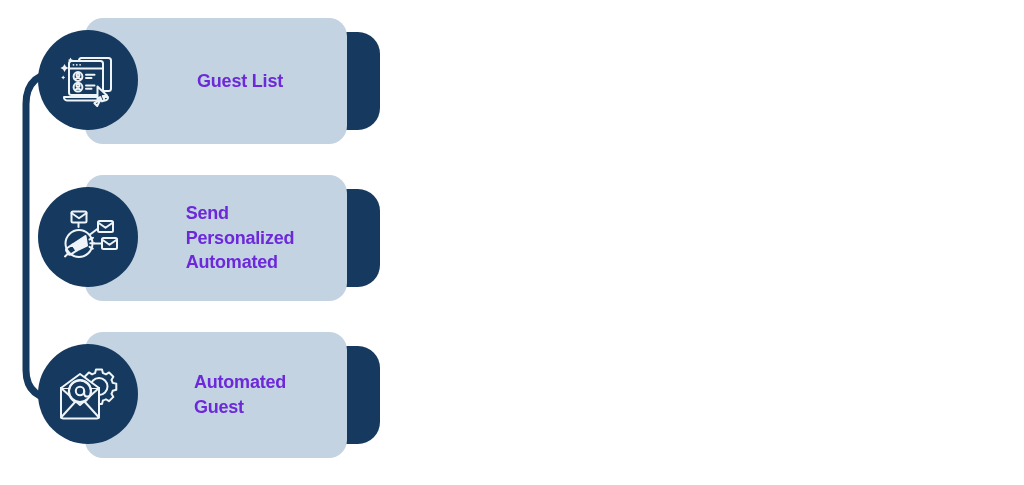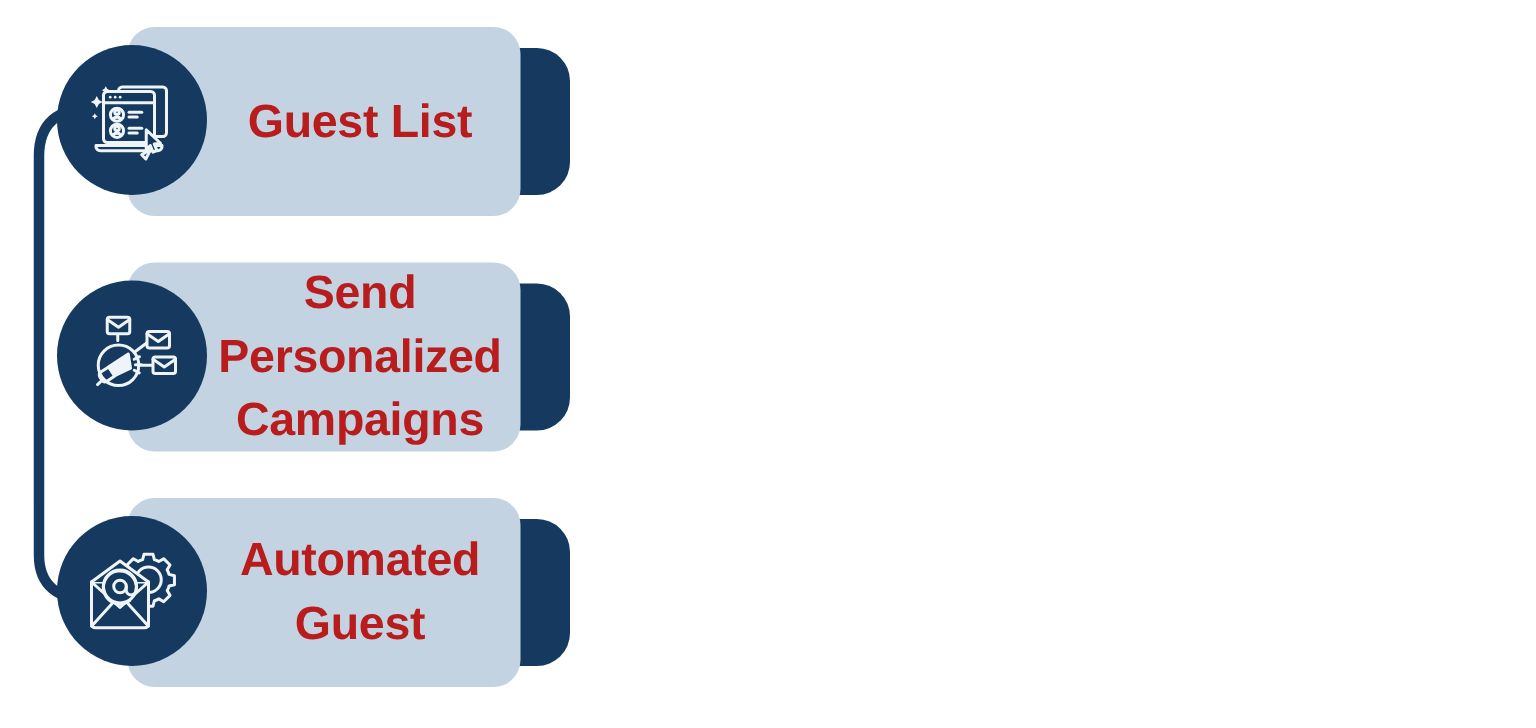--- a/index.html
+++ b/index.html
@@ -60,25 +60,25 @@
     height: 126px;
     background: #c3d3e1;
     border-radius: 18px;
     z-index: 2;
     display: flex;
     align-items: center;
     justify-content: center;
   }
 
   .card-label {
-    color: #b91c1c;
+    color: #6d28d9;
     font-weight: bold;
-    font-size: 31px;
+    font-size: 18px;
     line-height: 1.38;
-    text-align: center;
+    text-align: left;
     letter-spacing: -0.2px;
     padding-left: 58px;
     padding-right: 10px;
     white-space: pre-line;
   }
 
   
   .icon-circle {
     position: absolute;
     left: 38px;
@@ -147,21 +147,21 @@
       </svg>
     </div>
   </div>
 
   <div class="step step-2">
     <div class="card-shadow"></div>
 
     <div class="card">
       <div class="card-label">Send
 Personalized
-Campaigns</div>
+Automated</div>
     </div>
 
     <div class="icon-circle">
       <svg width="68" height="68" viewBox="0 0 68 68" xmlns="http://www.w3.org/2000/svg" fill="none" stroke="#eef4f8" stroke-width="2" stroke-linecap="round" stroke-linejoin="round">
 
         <line x1="24.5" y1="24" x2="24.5" y2="16"></line>
         <line x1="36" y1="31.5" x2="44" y2="25.5"></line>
         <line x1="40" y1="40.5" x2="48" y2="40.5"></line>
 
         <circle cx="25" cy="40.5" r="13.5"></circle>

